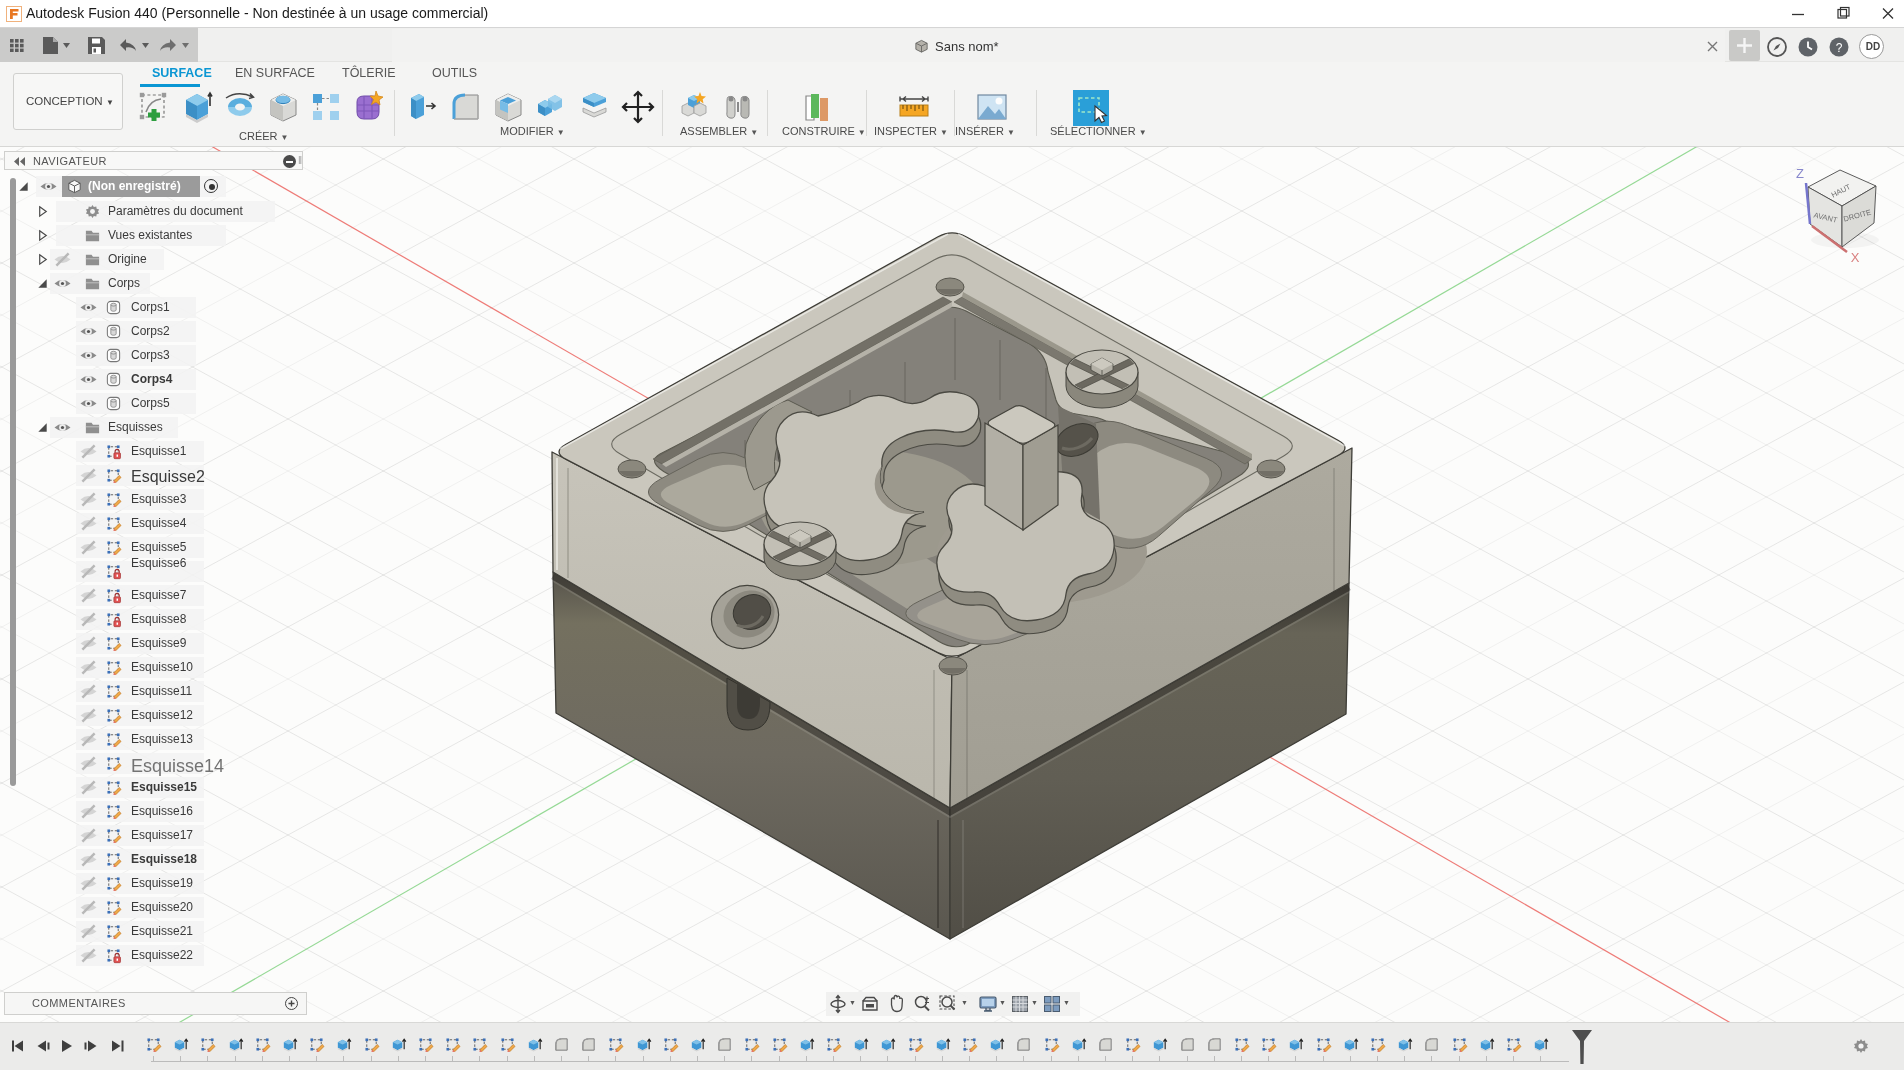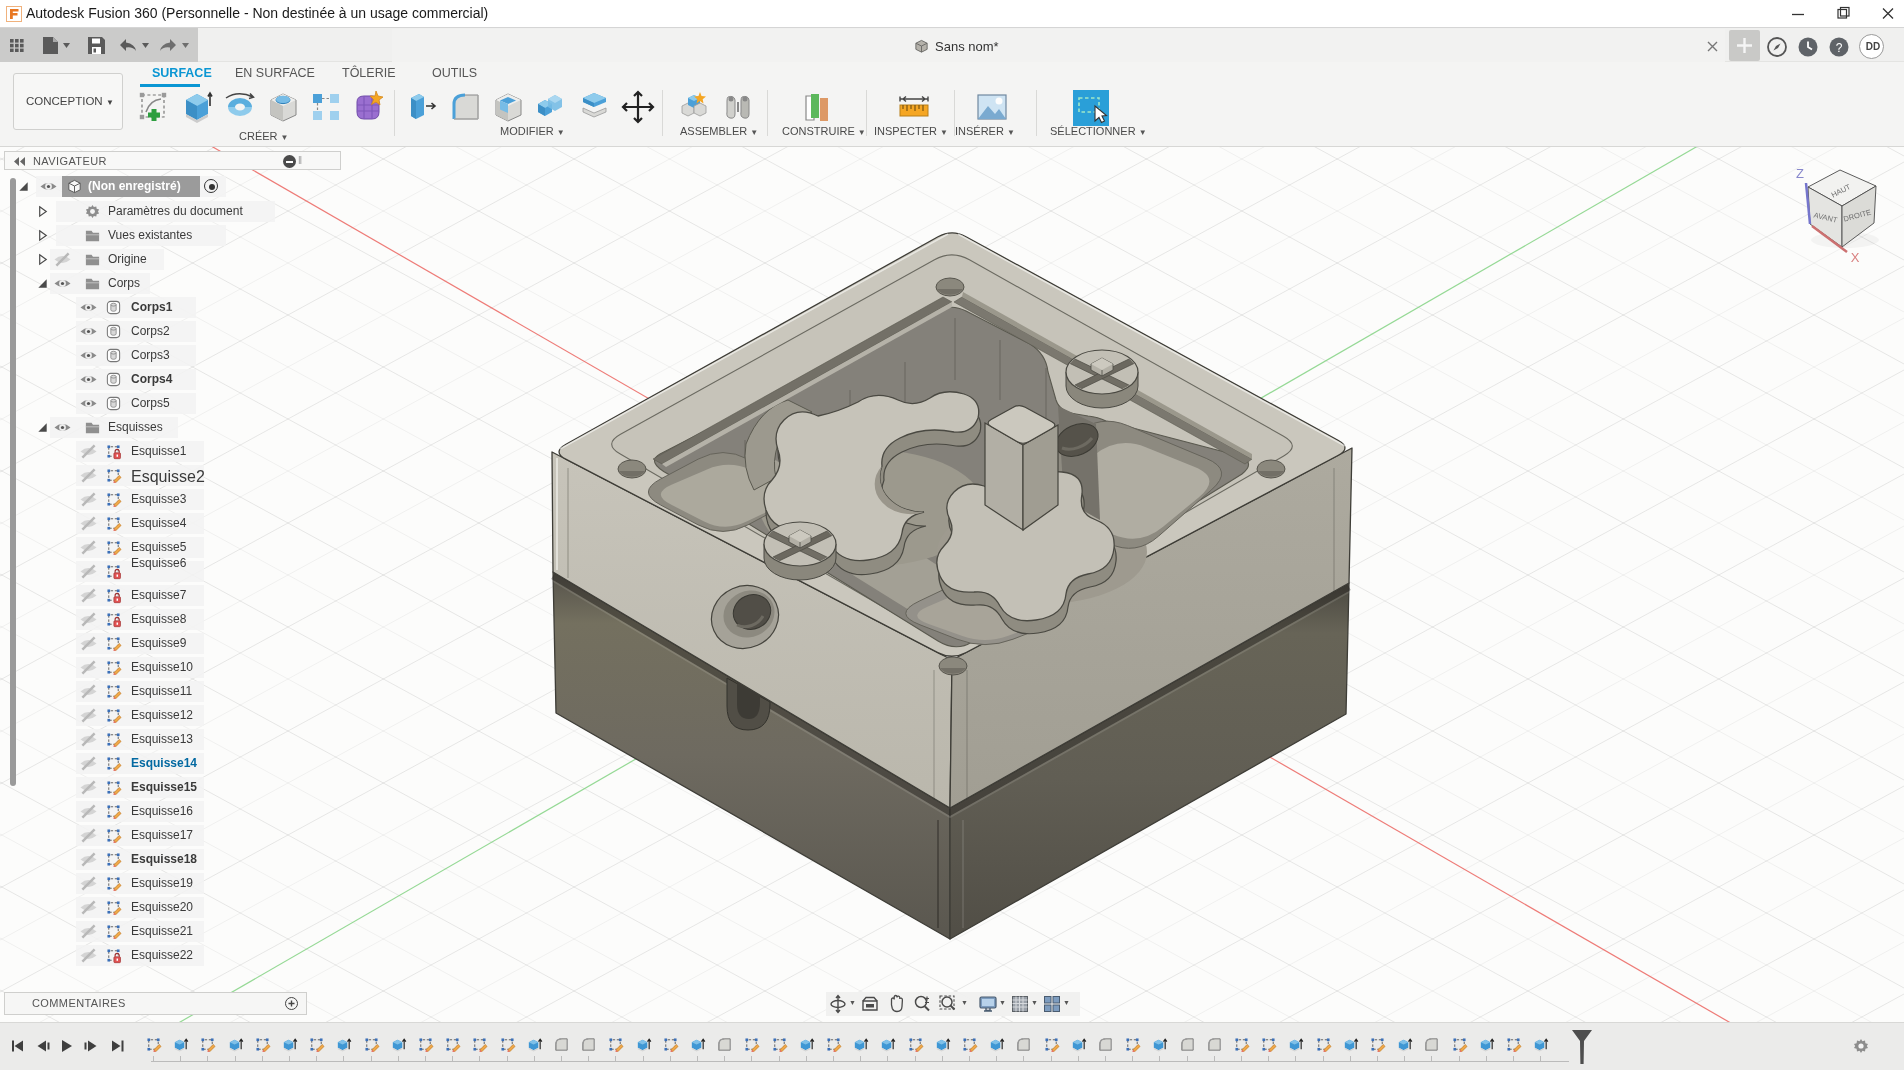--- a/index.html
+++ b/index.html
@@ -285,21 +285,21 @@
 <path d="M1812,226 L1847,252" stroke="#cc7070" stroke-width="2.5" fill="none"></path>
 <text x="1855" y="262" font-size="13" fill="#d98080" text-anchor="middle">X</text>
 </g>
 </svg></div>
 
 <div style="position:absolute;left:0;top:0;width:1904px;height:28px;background:#ffffff;border-bottom:1px solid #d5d5d5">
  <svg style="position:absolute;left:6px;top:6px" width="16" height="16" viewBox="0 0 16 16">
       <rect x="0.5" y="0.5" width="15" height="15" fill="#fff" stroke="#f0b27d" stroke-width="1"></rect>
       <path d="M4,13 L4,3 L12.5,3 L12.5,5.5 L6.8,5.5 L6.8,7 L11.5,7 L11.5,9.5 L6.8,9.5 L6.8,13 Z" fill="#e87722"></path>
     </svg>
- <div style="position:absolute;left:26px;top:5px;font-size:14px;color:#1a1a1a">Autodesk Fusion 360 (Personnelle - Non destinée à un usage commercial)</div>
+ <div style="position:absolute;left:26px;top:5px;font-size:14px;color:#1a1a1a">Autodesk Fusion 440 (Personnelle - Non destinée à un usage commercial)</div>
  <svg style="position:absolute;left:1788px;top:6px" width="110" height="16" viewBox="0 0 110 16">
       <path d="M4,8.5 L16,8.5" stroke="#333" stroke-width="1.3"></path>
       <rect x="50" y="3.5" width="8.5" height="8.5" fill="none" stroke="#333" stroke-width="1.2"></rect>
       <rect x="52.5" y="1.5" width="8.5" height="8.5" fill="none" stroke="#333" stroke-width="1.2"></rect>
       <path d="M95,2.5 L105,12.5 M105,2.5 L95,12.5" stroke="#333" stroke-width="1.3"></path>
     </svg>
 </div>
 
 <div style="position:absolute;left:0;top:28px;width:1904px;height:34px;background:#f0f0ef;border-bottom:1px solid #e4e4e2">
  <div style="position:absolute;left:0;top:0;width:198px;height:34px;background:#cbcbca"></div>
@@ -493,21 +493,21 @@
   <div style="position:absolute;left:955px;top:63px;font-size:11px;color:#4a4a4a;white-space:nowrap">INSÉRER <span style="font-size:8px;color:#555">▼</span></div>
   <div style="position:absolute;left:1050px;top:63px;font-size:11px;color:#4a4a4a;white-space:nowrap">SÉLECTIONNER <span style="font-size:8px;color:#555">▼</span></div>
   <div style="position:absolute;left:394px;top:28px;width:1px;height:46px;background:#d9d9d7"></div>
   <div style="position:absolute;left:662px;top:28px;width:1px;height:46px;background:#d9d9d7"></div>
   <div style="position:absolute;left:767px;top:28px;width:1px;height:46px;background:#d9d9d7"></div>
   <div style="position:absolute;left:866px;top:28px;width:1px;height:46px;background:#d9d9d7"></div>
   <div style="position:absolute;left:954px;top:28px;width:1px;height:46px;background:#d9d9d7"></div>
   <div style="position:absolute;left:1036px;top:28px;width:1px;height:46px;background:#d9d9d7"></div>
 </div>
 
-<div style="position:absolute;left:4px;top:151px;width:337px;height:19px;background:#f8f8f7;border:1px solid #cfcfcd">
+<div style="position:absolute;left:4px;top:151px;width:299px;height:19px;background:#f8f8f7;border:1px solid #cfcfcd">
  <svg style="position:absolute;left:8px;top:4px" width="14" height="11" viewBox="0 0 14 11">
       <path d="M6,1 L1,5.5 L6,10 Z M12,1 L7,5.5 L12,10 Z" fill="#666"></path>
     </svg>
  <div style="position:absolute;left:28px;top:2.5px;font-size:11px;color:#555;letter-spacing:0.4px">NAVIGATEUR</div>
  <div style="position:absolute;left:278px;top:3px;width:13px;height:13px;background:#4a4a4a;border-radius:50%"></div>
  <div style="position:absolute;left:281px;top:8.5px;width:7px;height:2px;background:#fff"></div>
  <div style="position:absolute;left:293px;top:3px;font-size:10px;color:#999">‖</div>
 </div>
 <div style="position:absolute;left:0;top:0;width:1904px;height:1070px;pointer-events:none">
 <div style="position:absolute;left:10px;top:178px;width:6px;height:608px;background:#9a9a9a;border-radius:3px"></div>
@@ -574,21 +574,21 @@
       <use href="#i-folder"></use>
     </svg>
 <div style="position:absolute;left:108px;top:420px;font-size:12px;color:#3a3a3a;font-weight:normal;white-space:nowrap">Esquisses</div>
 <div style="position:absolute;left:76px;top:297px;width:120px;height:21px;background:rgba(242,242,242,0.88)"></div>
 <svg style="position:absolute;left:80px;top:299px" width="17" height="17">
       <use href="#i-eye"></use>
     </svg>
 <svg style="position:absolute;left:105px;top:299px" width="17" height="17">
       <use href="#i-body"></use>
     </svg>
-<div style="position:absolute;left:131px;top:300px;font-size:12px;color:#3a3a3a;font-weight:bold;white-space:nowrap">Corps1</div>
+<div style="position:absolute;left:131px;top:300px;font-size:12px;color:#3a3a3a;font-weight:normal;white-space:nowrap">Corps1</div>
 <div style="position:absolute;left:76px;top:321px;width:120px;height:21px;background:rgba(242,242,242,0.88)"></div>
 <svg style="position:absolute;left:80px;top:323px" width="17" height="17">
       <use href="#i-eye"></use>
     </svg>
 <svg style="position:absolute;left:105px;top:323px" width="17" height="17">
       <use href="#i-body"></use>
     </svg>
 <div style="position:absolute;left:131px;top:324px;font-size:12px;color:#3a3a3a;font-weight:normal;white-space:nowrap">Corps2</div>
 <div style="position:absolute;left:76px;top:345px;width:120px;height:21px;background:rgba(242,242,242,0.88)"></div>
 <svg style="position:absolute;left:80px;top:347px" width="17" height="17">
@@ -718,21 +718,21 @@
       <use href="#i-sk-pencil"></use>
     </svg>
 <div style="position:absolute;left:131px;top:732px;font-size:12px;color:#3a3a3a;font-weight:normal;white-space:nowrap">Esquisse13</div>
 <div style="position:absolute;left:76px;top:753px;width:128px;height:21px;background:rgba(242,242,242,0.88)"></div>
 <svg style="position:absolute;left:80px;top:755px" width="17" height="17">
       <use href="#i-eyeoff"></use>
     </svg>
 <svg style="position:absolute;left:105px;top:755px" width="17" height="17">
       <use href="#i-sk-pencil"></use>
     </svg>
-<div style="position:absolute;left:131px;top:756px;font-size:12px;color:#0369a1;font-weight:bold;white-space:nowrap">Esquisse14</div>
+<div style="position:absolute;left:131px;top:756px;font-size:18px;color:#737373;font-weight:normal;white-space:nowrap">Esquisse14</div>
 <div style="position:absolute;left:76px;top:777px;width:128px;height:21px;background:rgba(242,242,242,0.88)"></div>
 <svg style="position:absolute;left:80px;top:779px" width="17" height="17">
       <use href="#i-eyeoff"></use>
     </svg>
 <svg style="position:absolute;left:105px;top:779px" width="17" height="17">
       <use href="#i-sk-pencil"></use>
     </svg>
 <div style="position:absolute;left:131px;top:780px;font-size:12px;color:#3a3a3a;font-weight:bold;white-space:nowrap">Esquisse15</div>
 <div style="position:absolute;left:76px;top:801px;width:128px;height:21px;background:rgba(242,242,242,0.88)"></div>
 <svg style="position:absolute;left:80px;top:803px" width="17" height="17">

